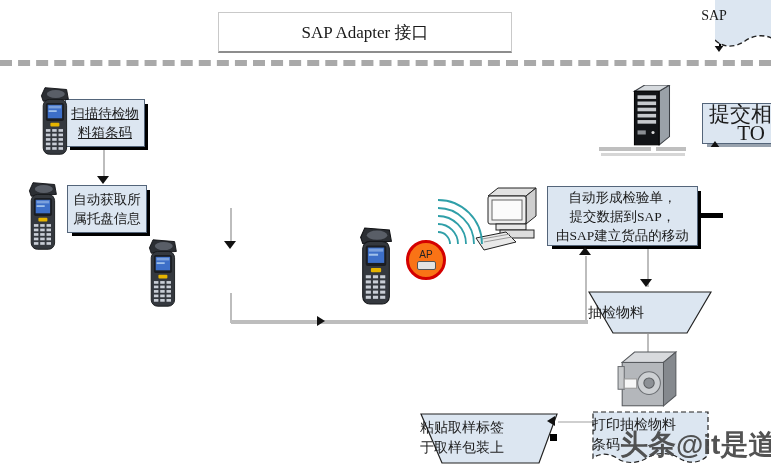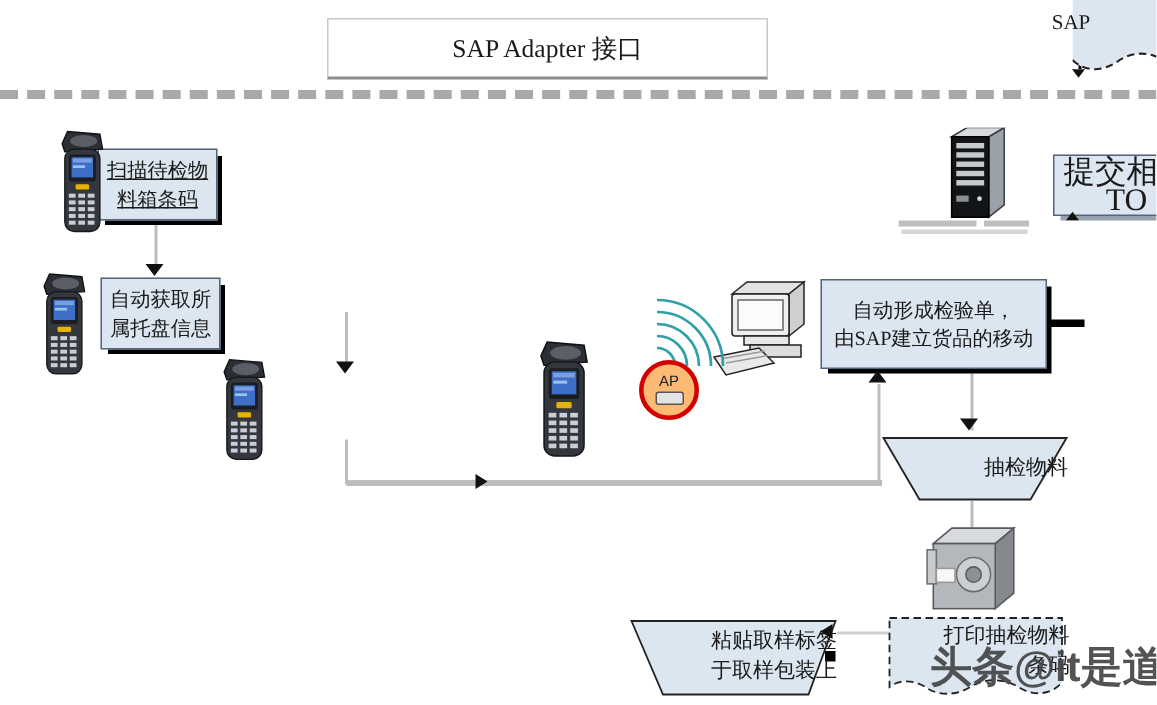--- a/index.html
+++ b/index.html
@@ -16,29 +16,29 @@
   .tri.down{border-left:6px solid transparent;border-right:6px solid transparent;border-top:8px solid #111;}
   .tri.up{border-left:6px solid transparent;border-right:6px solid transparent;border-bottom:8px solid #111;}
   .tri.right{border-top:5px solid transparent;border-bottom:5px solid transparent;border-left:8px solid #111;}
   .tri.left{border-top:5px solid transparent;border-bottom:5px solid transparent;border-right:8px solid #111;}
   .tri.sm{transform:scale(.72);}
   .nbox{position:absolute;background:var(--node-fill);border:1px solid var(--node-border);
         box-shadow:4px 4px 0 -1px var(--shadow);display:flex;flex-direction:column;
         align-items:center;justify-content:center;text-align:center;z-index:2;
         font-size:13.5px;line-height:19px;}
   .nbox.gray-shadow{box-shadow:4px 4px 0 -1px #98a2ae;}
-  .shape-label{position:absolute;z-index:2;text-align:right;font-size:14px;line-height:20px;}
+  .shape-label{position:absolute;z-index:2;text-align:left;font-size:14px;line-height:20px;}
   .dashed-rule{position:absolute;left:0;top:60px;width:771px;border-top:6px dashed #a9a9a9;z-index:0;}
   #title-box{position:absolute;left:218px;top:12px;width:292px;height:38px;background:#fff;
              border:1px solid #c9c9c9;border-bottom:2px solid #8d8d8d;display:flex;
              align-items:center;justify-content:center;font-size:17px;z-index:2;}
   #sap-doc{position:absolute;left:668px;top:0;width:99px;height:54px;z-index:2;padding-left:47px;}
   #sap-doc .lbl{position:absolute;left:0;top:8px;width:92px;text-align:center;font-size:14px;}
-  #ap-badge{position:absolute;left:426px;top:240px;width:34px;height:34px;border:3px solid var(--ap-ring);
-            border-radius:50%;background:#fdba74;z-index:4;display:flex;flex-direction:column;
+  #ap-badge{position:absolute;left:406px;top:240px;width:34px;height:34px;border:3px solid var(--ap-ring);
+            border-radius:50%;background:#f97316;z-index:4;display:flex;flex-direction:column;
             align-items:center;justify-content:center;}
   #ap-badge .ap-txt{font-family:"Liberation Sans","DejaVu Sans",sans-serif;font-size:10px;line-height:10px;color:#222;}
   #ap-badge .ap-dev{width:17px;height:7px;background:#e3e3e3;border:1px solid #555;border-radius:2px;margin-top:1px;}
   .icon{position:absolute;z-index:2;}
   #watermark{position:absolute;left:620px;top:426px;z-index:10;color:var(--watermark);
              font-family:"Liberation Sans","DejaVu Sans",sans-serif;font-weight:700;
              font-size:28px;letter-spacing:0;white-space:nowrap;opacity:.92;}
   .smudge{position:absolute;background:#8a8a8a;opacity:.55;z-index:1;}
   svg{display:block;}
 </style>
@@ -152,20 +152,21 @@
   <div class="nbox" style="left:65px;top:99px;width:78px;height:46px;text-decoration:underline;">
     <span>扫描待检物</span>
     <span>料箱条码</span>
   </div>
   <div class="nbox" style="left:67px;top:185px;width:78px;height:46px;">
     <span>自动获取所</span>
     <span>属托盘信息</span>
   </div>
   <div class="nbox" style="left:547px;top:186px;width:149px;height:58px;">
     <span>自动形成检验单，</span>
+    <span>提交数据到SAP，</span>
     <span>由SAP建立货品的移动</span>
   </div>
   <div class="nbox gray-shadow" style="left:690px;top:103px;width:96px;height:39px;font-size:21px;margin-left:12px;">
     <span>提交相关TO</span>
   </div>
 
   <svg class="icon" style="left:588px;top:291px;" width="124" height="43" viewBox="0 0 124 43">
     <polygon points="1,1 123,1 99,42 25,42" fill="var(--node-fill)" stroke="#222" stroke-width="1.2"></polygon>
   </svg>
   <div class="shape-label" style="left:588px;top:291px;width:124px;height:43px;line-height:43px;">

